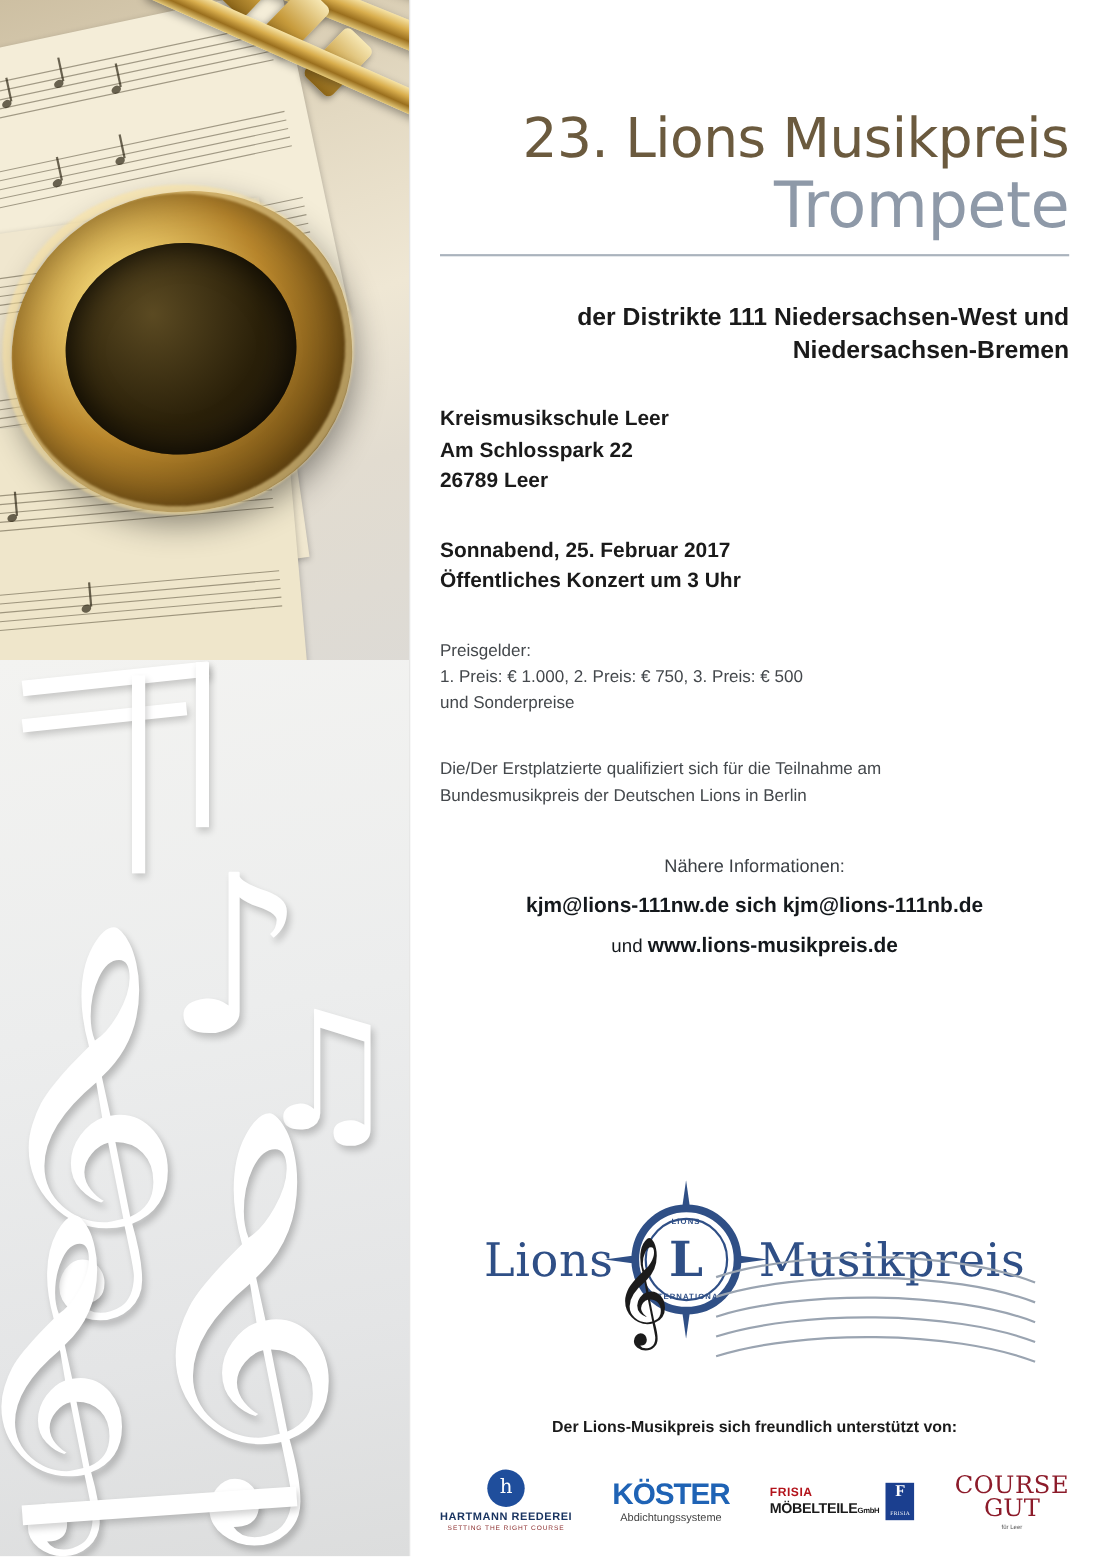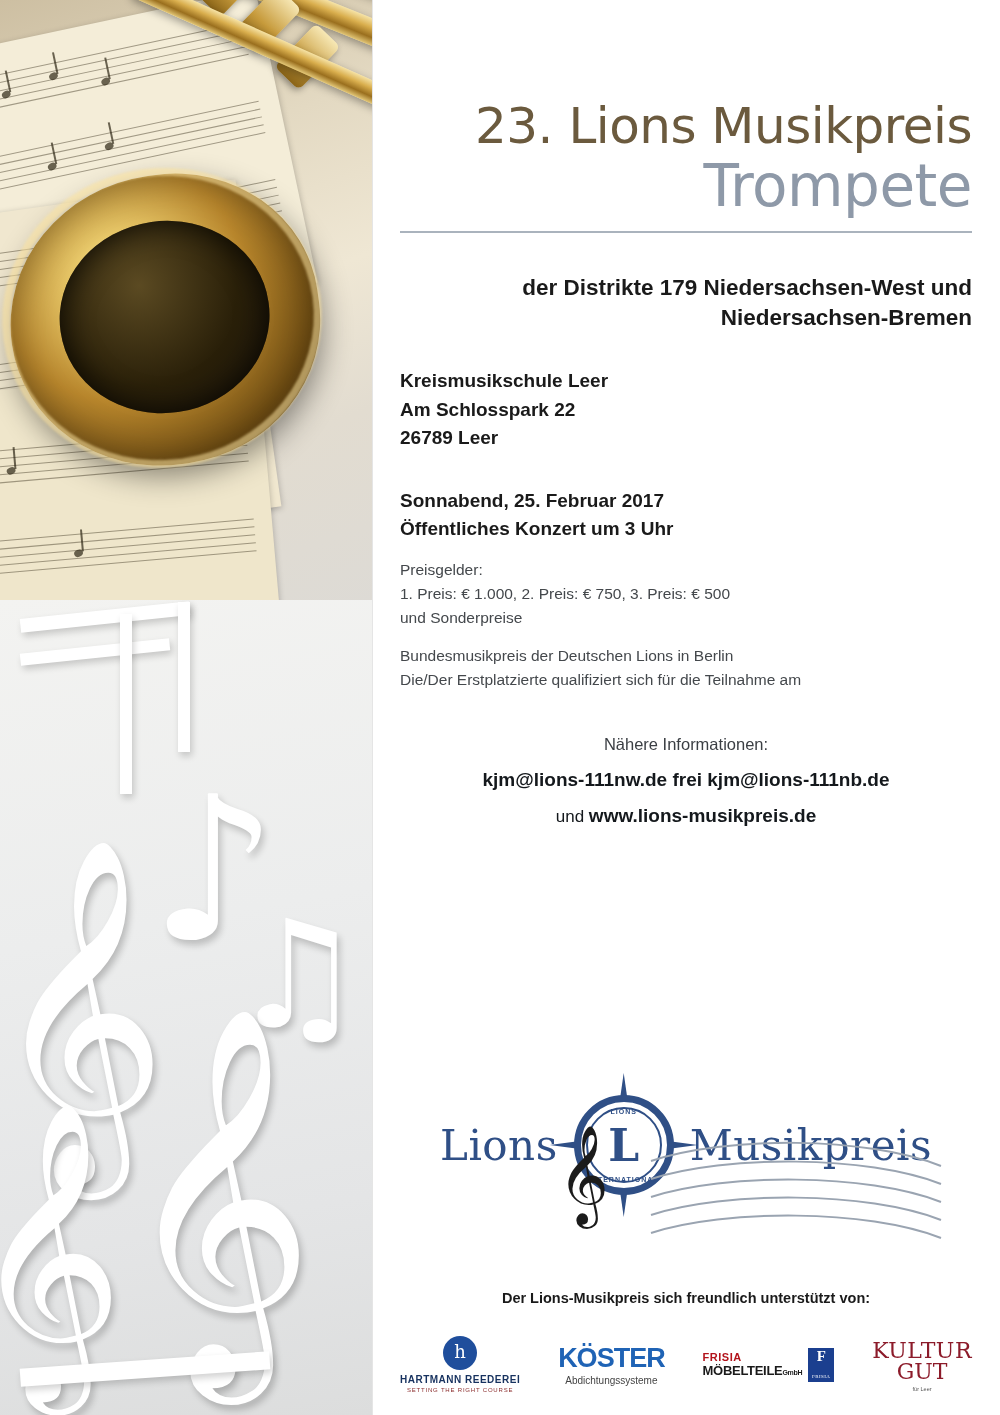--- a/index.html
+++ b/index.html
@@ -172,21 +172,21 @@
   .block {
     margin-top: 34px;
     font-size: 19px;
     font-weight: bold;
     line-height: 1.5;
     color: #1a1a1a;
   }
   .block .line { display: block; }
 
   .small-block {
-    margin-top: 14px;
+    margin-top: 36px;
     font-size: 15.5px;
     font-weight: normal;
     line-height: 1.55;
     color: #44484c;
   }
   .small-block .line { display: block; }
 
   .info-block { margin-top: 40px; text-align: center; }
   .info-label {
     font-size: 16.5px;
@@ -449,21 +449,21 @@
 
   <div class="col-divider"></div>
 
   <div class="right-col">
 
     <h1 class="title-1">23. Lions Musikpreis</h1>
     <h2 class="title-2">Trompete</h2>
     <div class="rule"></div>
 
     <div class="subtitle">
-      <span class="line">der Distrikte 179 Niedersachsen-West und</span>
+      <span class="line">der Distrikte 111 Niedersachsen-West und</span>
       <span class="line">Niedersachsen-Bremen</span>
     </div>
 
     <div class="block">
       <span class="line">Kreismusikschule Leer</span>
       <span class="line">Am Schlosspark 22</span>
       <span class="line">26789 Leer</span>
     </div>
 
     <div class="block">
@@ -471,27 +471,27 @@
       <span class="line">Öffentliches Konzert um 3 Uhr</span>
     </div>
 
     <div class="small-block">
       <span class="line">Preisgelder:</span>
       <span class="line">1. Preis: € 1.000, 2. Preis: € 750, 3. Preis: € 500</span>
       <span class="line">und Sonderpreise</span>
     </div>
 
     <div class="small-block">
+      <span class="line">Die/Der Erstplatzierte qualifiziert sich für die Teilnahme am</span>
       <span class="line">Bundesmusikpreis der Deutschen Lions in Berlin</span>
-      <span class="line">Die/Der Erstplatzierte qualifiziert sich für die Teilnahme am</span>
     </div>
 
     <div class="info-block">
       <div class="info-label">Nähere Informationen:</div>
-      <div class="info-mails">kjm@lions-111nw.de frei kjm@lions-111nb.de</div>
+      <div class="info-mails">kjm@lions-111nw.de sich kjm@lions-111nb.de</div>
       <div class="info-web">
         <span>und </span><b>www.lions-musikpreis.de</b>
       </div>
     </div>
 
     <div class="logo-wrap">
       <div class="logo-row">
         <div class="logo-word left">Lions</div>
 
         <div class="lions-emblem">
@@ -540,20 +540,20 @@
           <div class="n1">FRISIA</div>
           <div class="n2"><span>MÖBELTEILE</span><small>GmbH</small></div>
         </div>
         <div class="box">
           <span>F</span>
           <span class="small">FRISIA</span>
         </div>
       </div>
 
       <div class="sponsor sp-kultur">
-        <div class="n1">KULTUR</div>
+        <div class="n1">COURSE</div>
         <div class="n2">GUT</div>
         <div class="n3">für Leer</div>
       </div>
 
     </div>
   </div>
 </div>
 
 </body></html>

